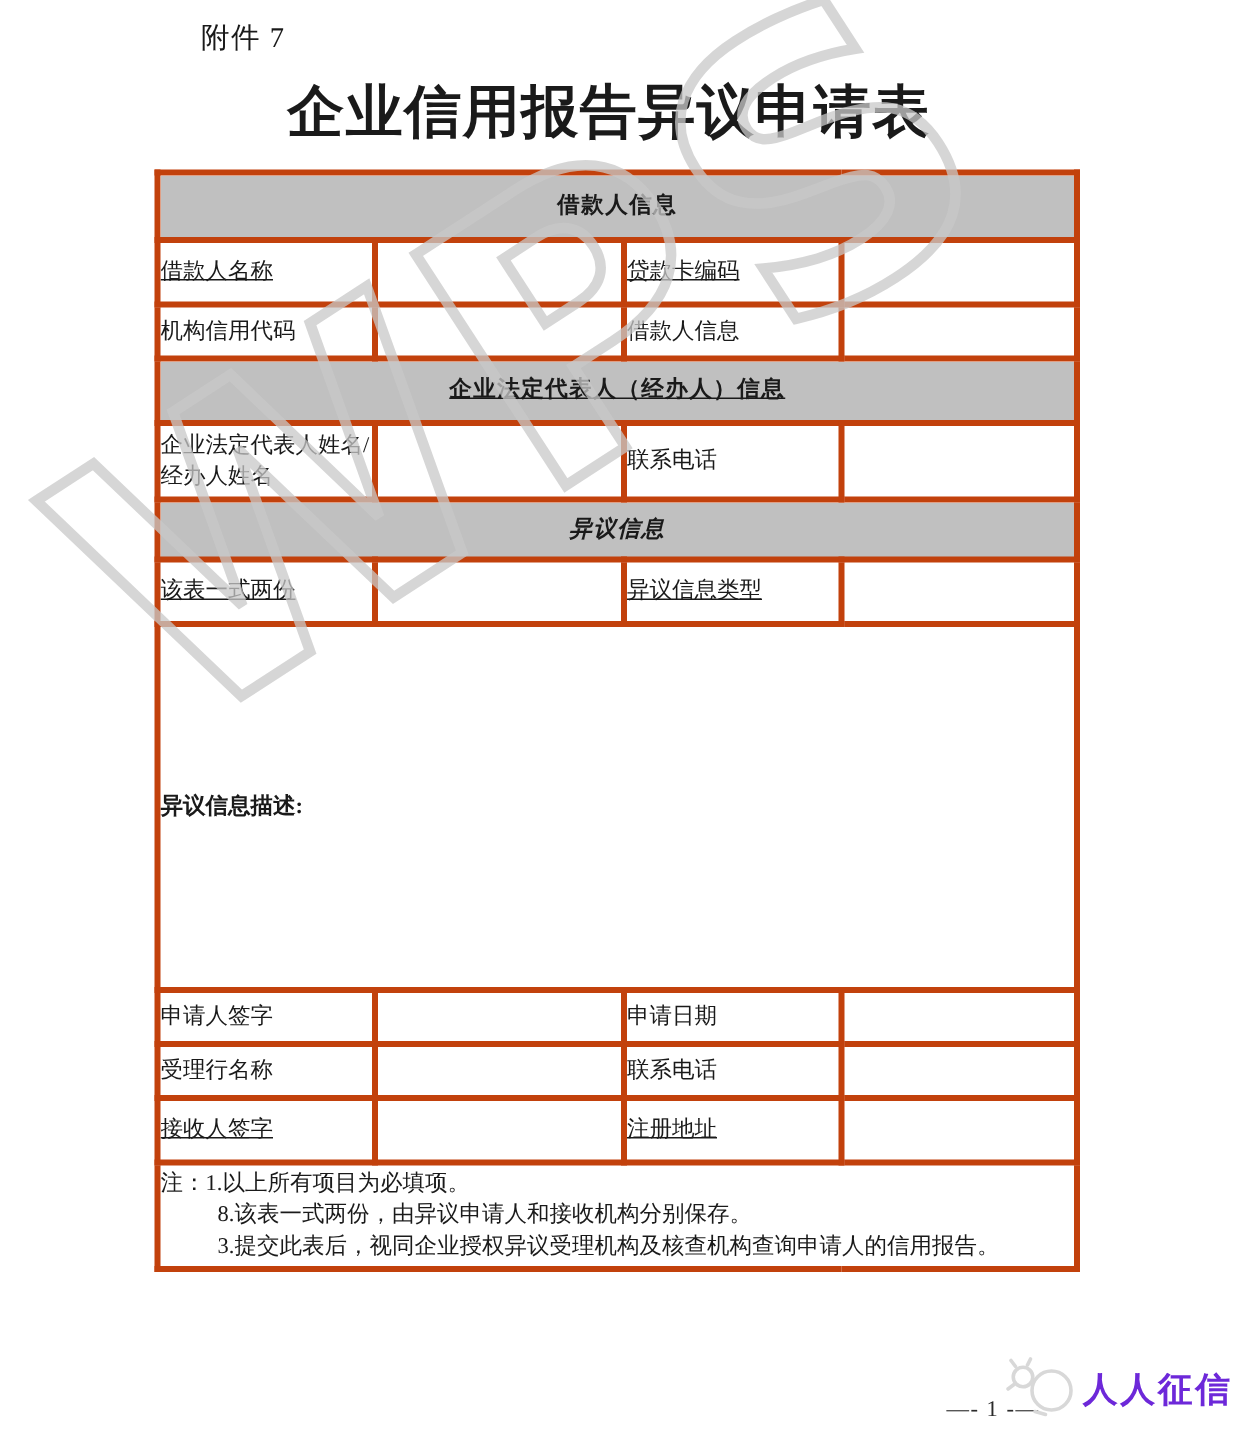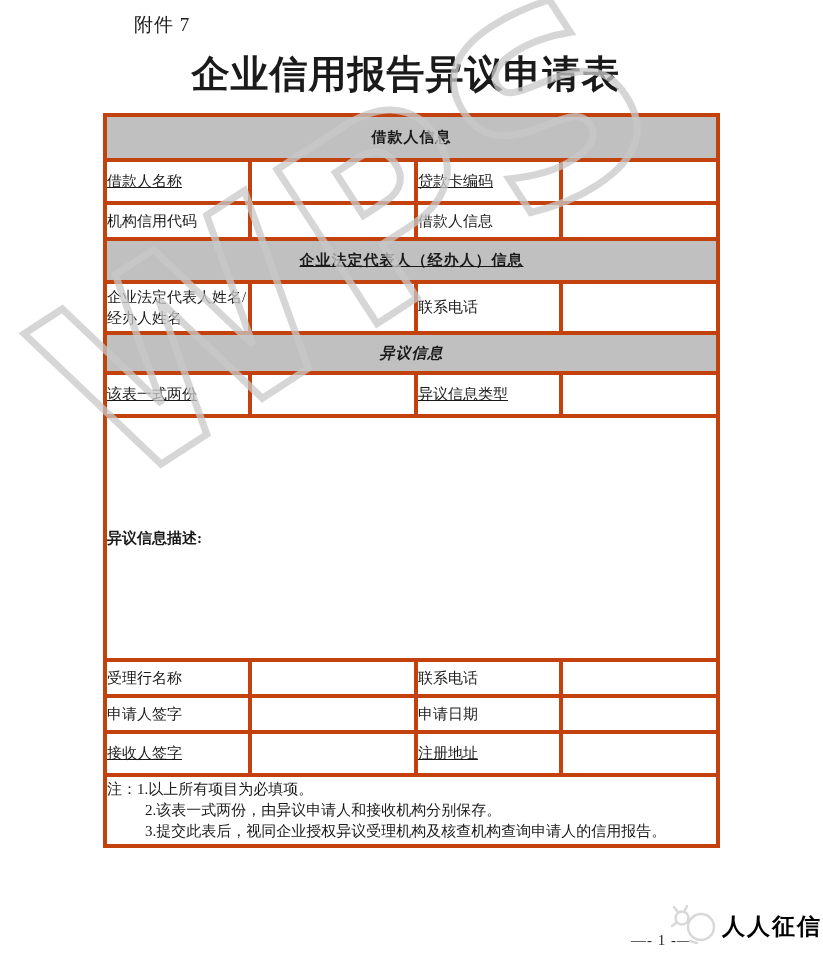--- a/index.html
+++ b/index.html
@@ -108,21 +108,21 @@
   .brand {
     position: absolute;
     left: 670px;
     top: 2px;
     display: flex;
     align-items: center;
   }
   .brand-text {
     font-size: 23px;
     font-weight: bold;
-    color: #000000;
+    color: #6d28d9;
     letter-spacing: 2px;
     margin-left: 2px;
     font-family: "Liberation Sans", sans-serif;
   }
 </style>
 </head>
 <body>
 
 <div class="attachment-label">附件 7</div>
 
@@ -168,41 +168,41 @@
     <td></td>
     <td>异议信息类型</td>
     <td></td>
   </tr>
   <tr class="hdesc">
     <td colspan="4" class="desc">
       <span>异议信息描述:</span>
     </td>
   </tr>
   <tr class="h44">
+    <td>申请人签字</td>
+    <td></td>
+    <td>申请日期</td>
+    <td></td>
+  </tr>
+  <tr class="h44">
     <td>受理行名称</td>
     <td></td>
     <td>联系电话</td>
-    <td></td>
-  </tr>
-  <tr class="h44">
-    <td>申请人签字</td>
-    <td></td>
-    <td>申请日期</td>
     <td></td>
   </tr>
   <tr class="h43">
     <td>接收人签字</td>
     <td></td>
     <td>注册地址</td>
     <td></td>
   </tr>
   <tr class="hnotes">
     <td colspan="4" class="notes">
       <div class="note">注：1.以上所有项目为必填项。</div>
-      <div class="note indent">2.该表一式两份，由异议申请人和接收机构分别保存。</div>
+      <div class="note indent">8.该表一式两份，由异议申请人和接收机构分别保存。</div>
       <div class="note indent">3.提交此表后，视同企业授权异议受理机构及核查机构查询申请人的信用报告。</div>
     </td>
   </tr>
 </tbody>
   </table>
 
 <svg class="watermark" width="823" height="968" viewBox="0 0 823 968">
   <text x="0" y="0" transform="translate(118,492) rotate(-33)" font-family="DejaVu Sans, sans-serif" font-size="252" font-weight="bold" letter-spacing="8" fill="none" stroke="#c9c9c9" stroke-width="7" opacity="0.75">WPS</text>
 </svg>
 

